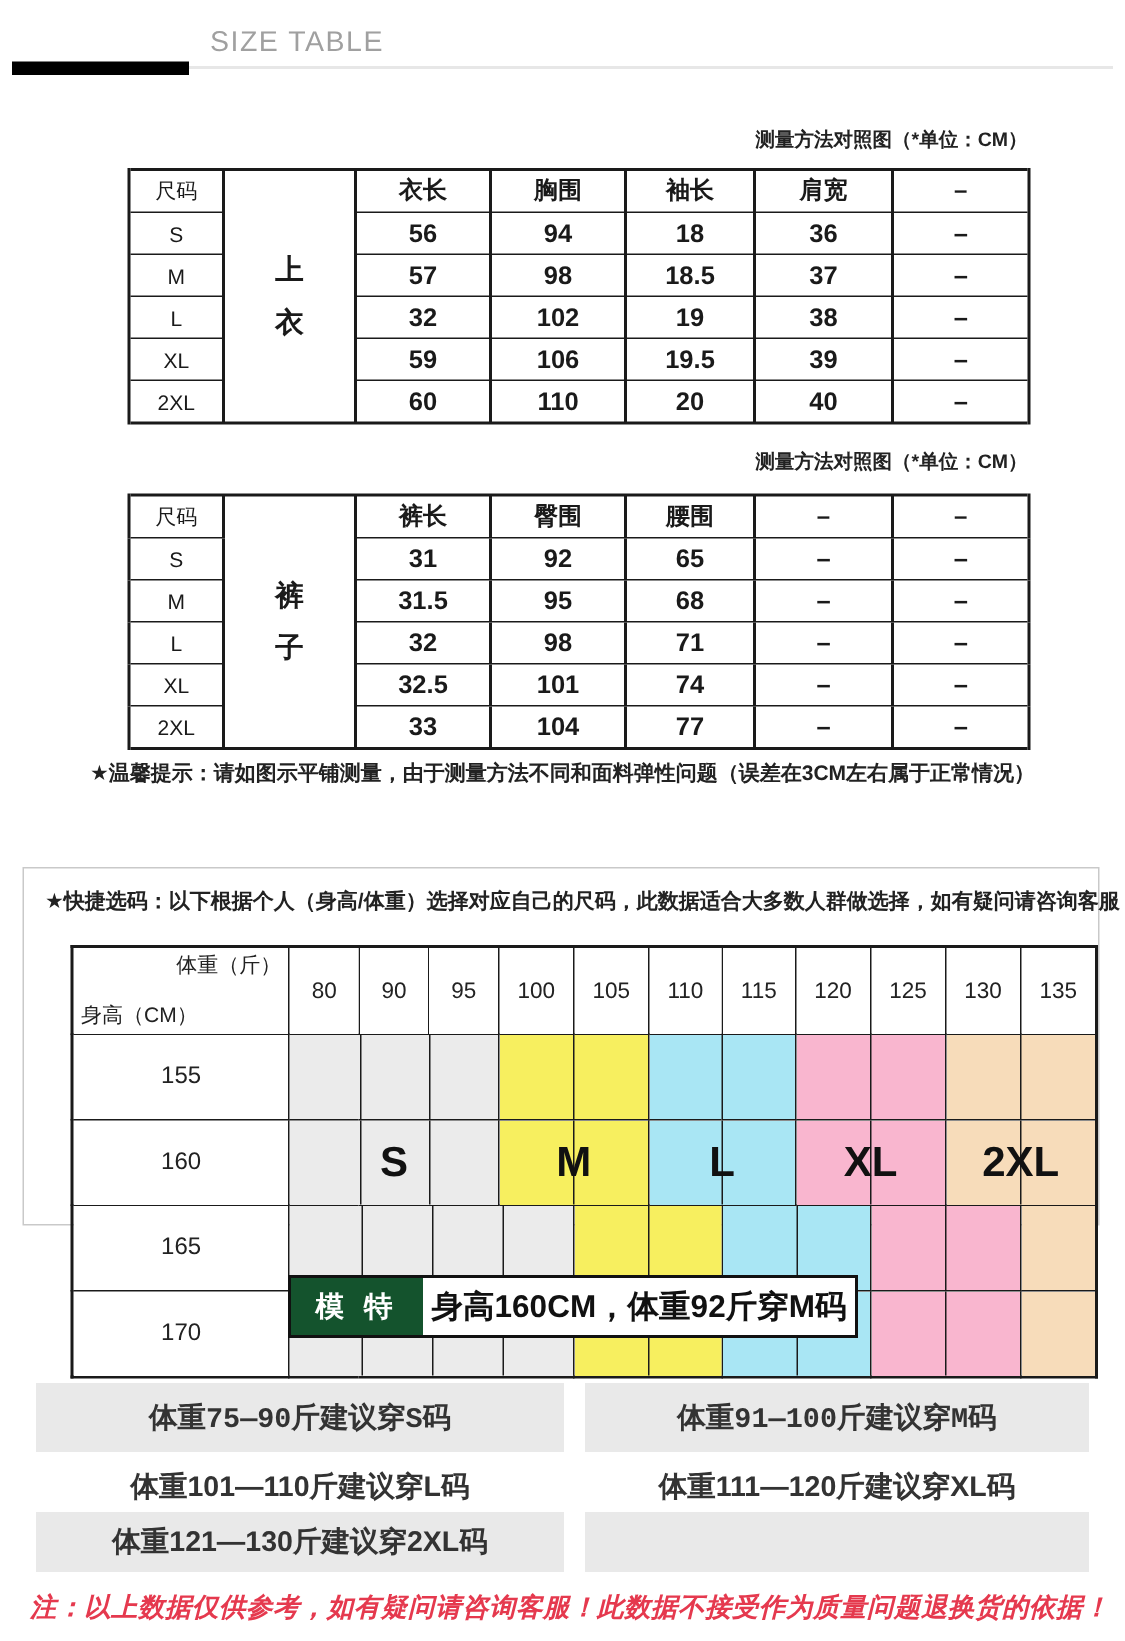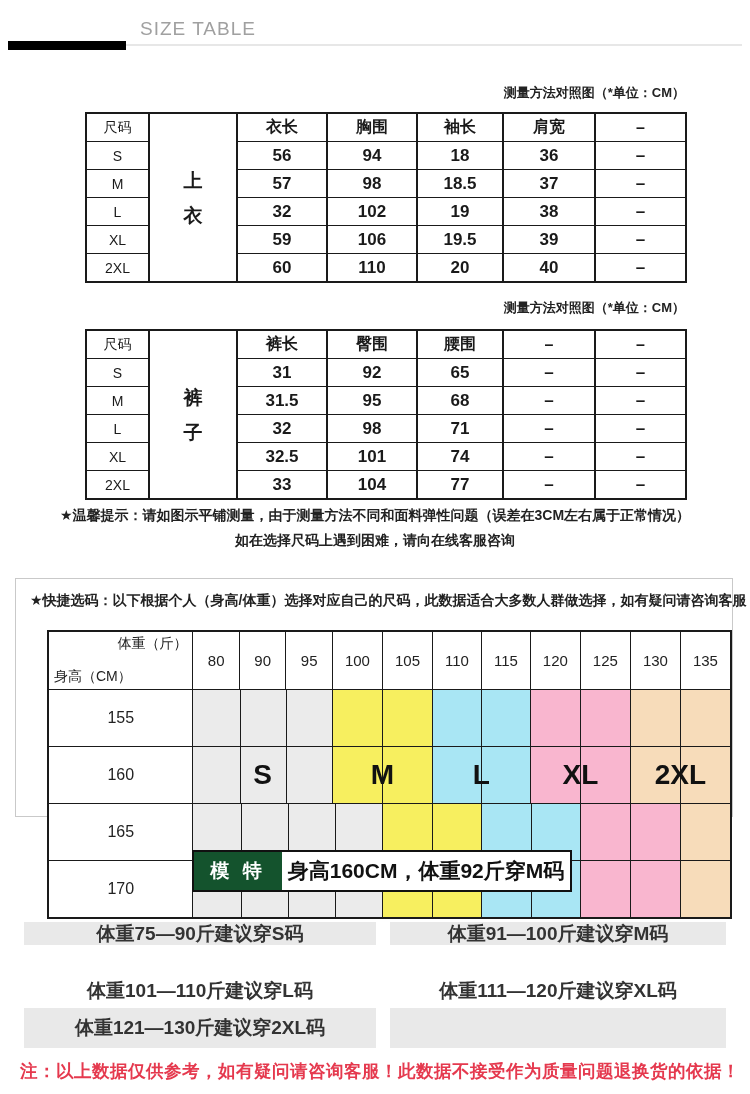--- a/index.html
+++ b/index.html
@@ -56,21 +56,21 @@
               font-size:21px;font-weight:bold;color:#111;background:#fff;}
 
   .reco-row{position:absolute;left:24px;width:702px;display:flex;}
   .reco-cell{box-sizing:border-box;display:flex;align-items:center;justify-content:center;
              font-size:19px;font-weight:bold;color:#333;}
   .reco-cell.l{width:352px;margin-right:14px;}
   .reco-cell.r{width:336px;}
   .reco-cell.shaded{background:#e9e9e9;}
 
   .footnote{position:absolute;left:20px;top:1059px;font-size:17.5px;font-weight:bold;color:#e5394e;
-            letter-spacing:0.5px;white-space:nowrap;}
+            letter-spacing:0.5px;white-space:nowrap;font-style:italic;}
 </style>
 </head>
 <body>
 
 <div class="page">
 
   <div class="hdr-en">SIZE TABLE</div>
   <div class="hdr-bar"></div>
   <div class="hdr-line"></div>
 
@@ -207,21 +207,20 @@
             <td class="st-val">77</td>
             <td class="st-val">–</td>
             <td class="st-val">–</td>
           </tr>
         </tbody>
       </table>
     </div>
 
   <div class="tips">
     <div>★温馨提示：请如图示平铺测量，由于测量方法不同和面料弹性问题（误差在3CM左右属于正常情况）</div>
-    <div>如在选择尺码上遇到困难，请向在线客服咨询</div>
   </div>
 
   <div class="quickbox">
     <div class="quick-note">★快捷选码：以下根据个人（身高/体重）选择对应自己的尺码，此数据适合大多数人群做选择，如有疑问请咨询客服！</div>
     <div class="quick-grid-host">
         <table class="quick-grid">
           <colgroup>
             <col style="width: 145px;">
             <col style="width: 46.5px;">
             <col style="width: 46.5px;">
@@ -336,21 +335,21 @@
         </table>
       </div>
   </div>
 
   <div class="model">
     <div class="model-label">模 特</div>
     <div class="model-desc">身高160CM，体重92斤穿M码</div>
   </div>
 
   <div id="reco-host">
-      <div class="reco-row" style="top: 922px; height: 23px;">
+      <div class="reco-row" style="top: 922px; height: 46px; font-family: Liberation Mono, monospace;">
         <div class="reco-cell l shaded">体重75—90斤建议穿S码</div>
         <div class="reco-cell r shaded">体重91—100斤建议穿M码</div>
       </div>
       <div class="reco-row" style="top: 974px; height: 33px;">
         <div class="reco-cell l">体重101—110斤建议穿L码</div>
         <div class="reco-cell r">体重111—120斤建议穿XL码</div>
       </div>
       <div class="reco-row" style="top: 1008px; height: 40px;">
         <div class="reco-cell l shaded">体重121—130斤建议穿2XL码</div>
         <div class="reco-cell r shaded"></div>

